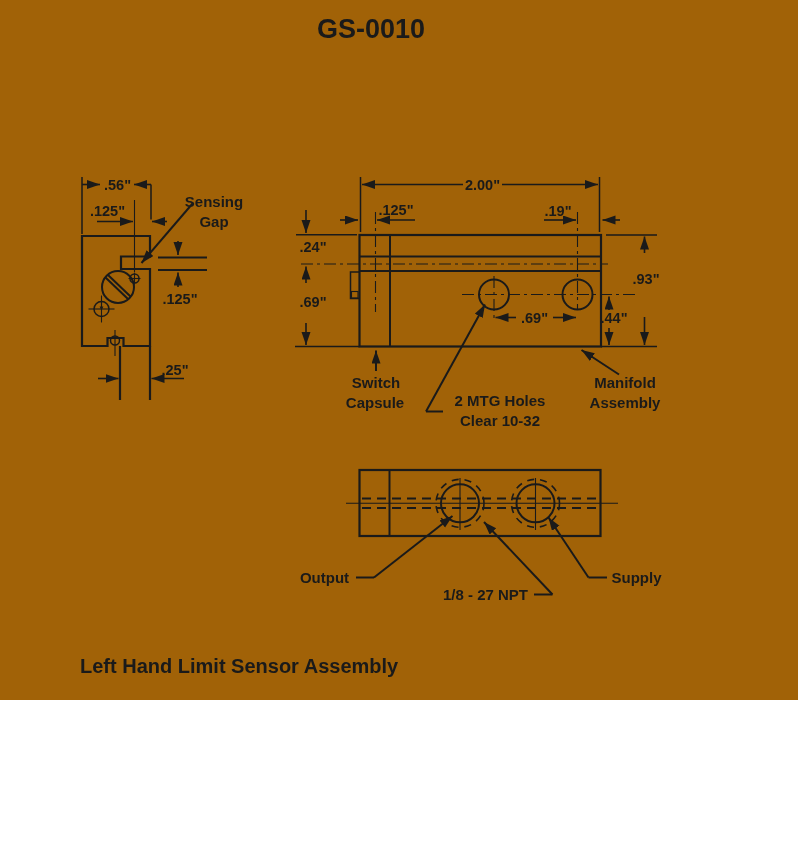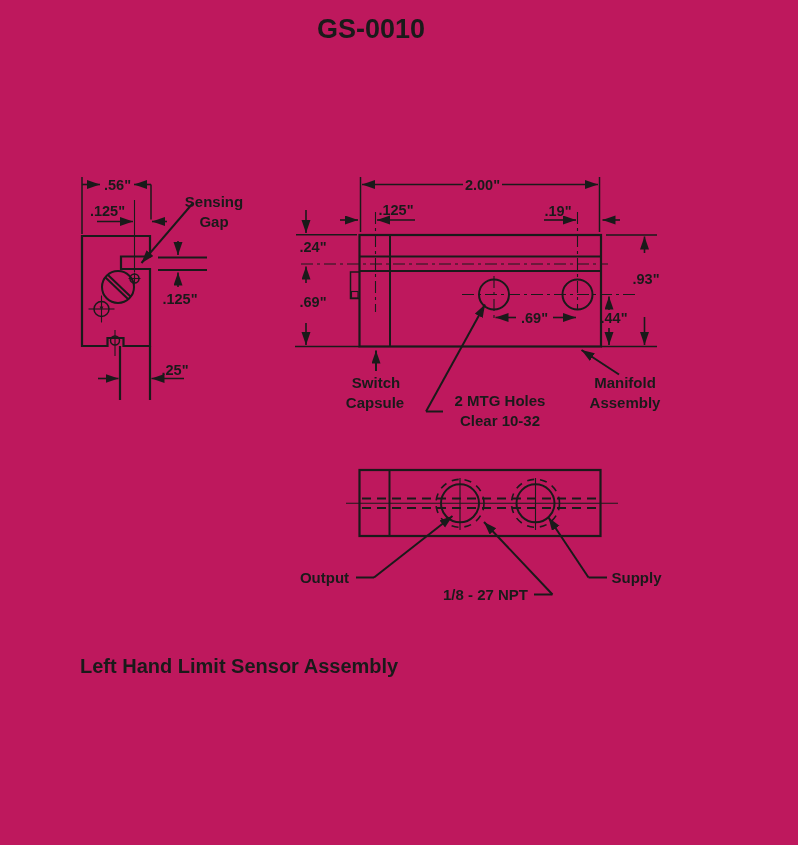--- a/index.html
+++ b/index.html
@@ -1,16 +1,16 @@
 <!DOCTYPE html>
 <html><head>
 <meta charset="utf-8">
 <style>
   html,body{margin:0;padding:0;background:#ffffff;}
-  #stage{position:relative;width:798px;height:845px;background:#be185d;overflow:hidden;}
+  #stage{position:relative;width:798px;height:700px;background:#a16207;overflow:hidden;}
   svg{position:absolute;left:0;top:0;}
   text{font-family:"Liberation Sans","DejaVu Sans",sans-serif;font-weight:bold;fill:#1a1a1a;}
   .title-t{font-size:27px;}
   .caption-t{font-size:20px;}
   .dim-t{font-size:14.5px;}
   .lbl-t{font-size:15px;}
   .outline{stroke:#1a1a1a;stroke-width:2.2;fill:none;}
   .med{stroke:#1a1a1a;stroke-width:2;fill:none;}
   .lt{stroke:#1a1a1a;stroke-width:1.5;fill:none;}
   .dimln{stroke:#1a1a1a;stroke-width:1.6;fill:none;}

